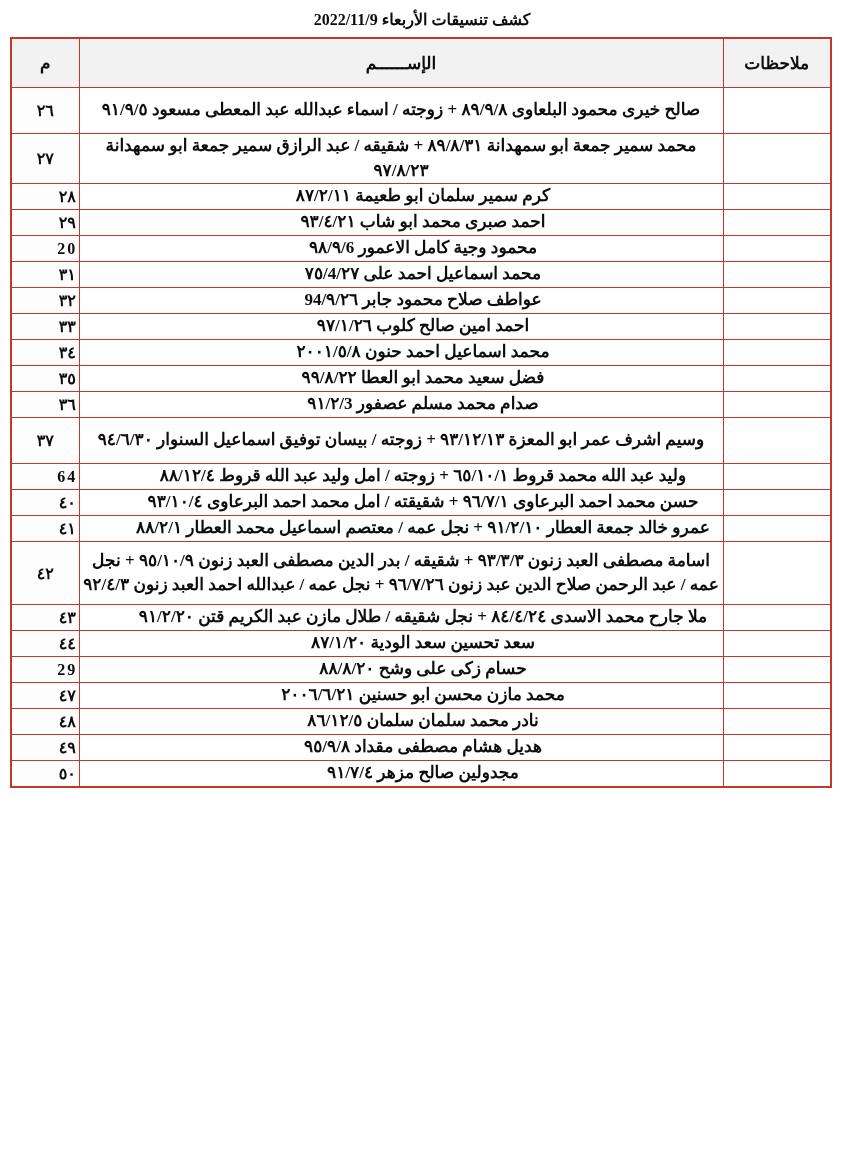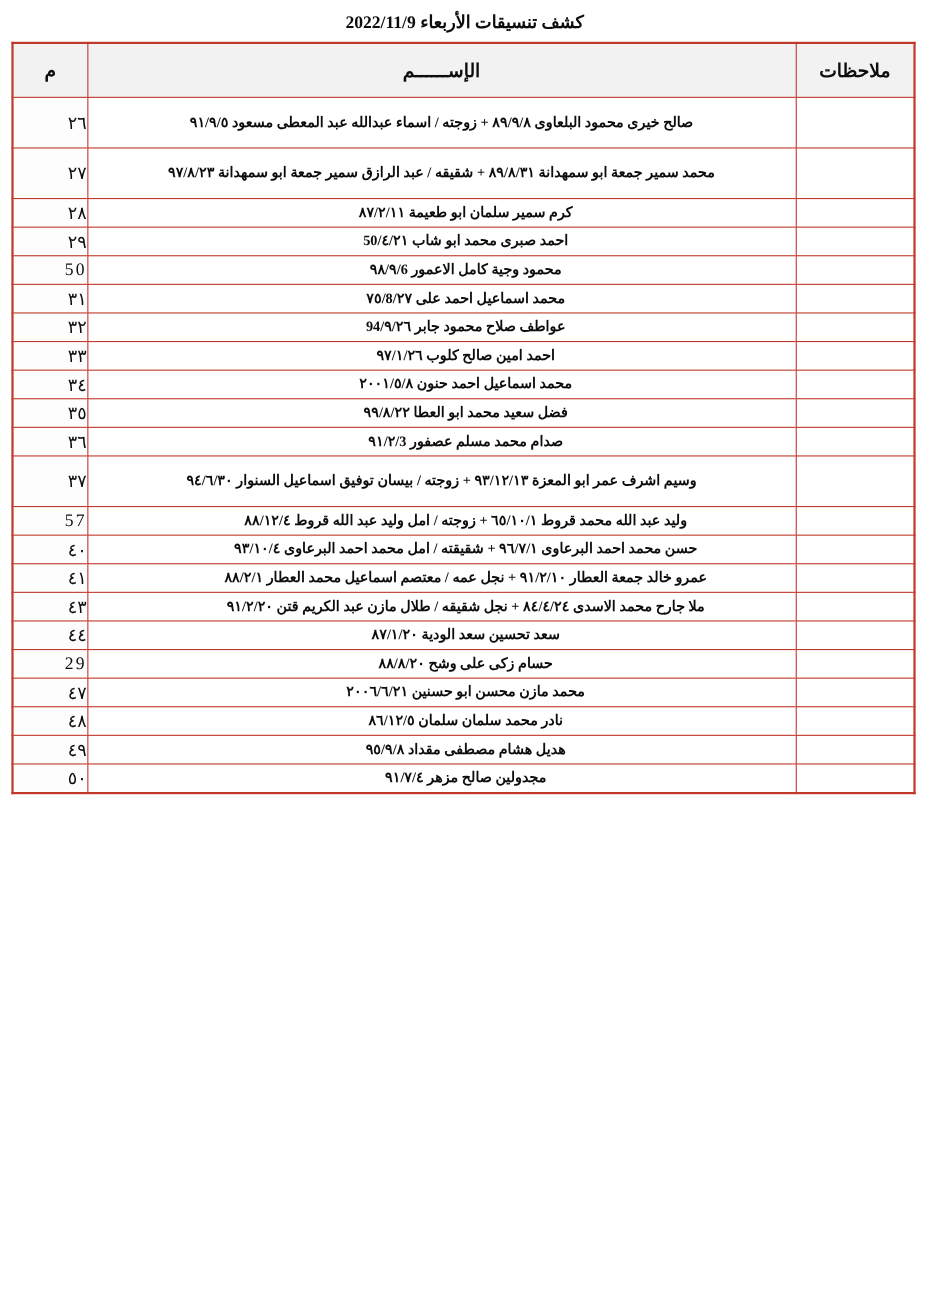--- a/index.html
+++ b/index.html
@@ -54,30 +54,30 @@
   }
   col.c-notes { width: 108px; }
   col.c-name  { width: 644px; }
   col.c-num   { width: 68px; }
 
   td.notes {
     background: #ffffff;
   }
   td.name {
     text-align: center;
-    font-size: 13px;
+    font-size: 17px;
     font-weight: bold;
     line-height: 1.45;
     padding: 2px 8px 3px 8px;
     direction: rtl;
   }
   td.num {
-    text-align: right;
+    text-align: center;
     font-size: 16px;
-    font-weight: normal;
+    font-weight: bold;
     letter-spacing: 2px;
     background: #fdfdfd;
   }
   tr.r1 td { height: 25px; padding-left: 44px; }
   tr.r2 td { height: 45px; }
   tr.r3 td { height: 62px; }
   .hdr-name-spacing { letter-spacing: 6px; }
 </style>
 </head>
 <body>
@@ -111,31 +111,31 @@
             <td class="name">محمد سمير جمعة ابو سمهدانة ٨٩/٨/٣١ + شقيقه / عبد الرازق سمير جمعة ابو سمهدانة ٩٧/٨/٢٣</td>
             <td class="num">٢٧</td>
           </tr>
           <tr class="r1">
             <td class="notes"></td>
             <td class="name">كرم سمير سلمان ابو طعيمة ٨٧/٢/١١</td>
             <td class="num">٢٨</td>
           </tr>
           <tr class="r1">
             <td class="notes"></td>
-            <td class="name">احمد صبرى محمد ابو شاب 50/٤/٢١</td>
+            <td class="name">احمد صبرى محمد ابو شاب ٩٣/٤/٢١</td>
             <td class="num">٢٩</td>
           </tr>
           <tr class="r1">
             <td class="notes"></td>
             <td class="name">محمود وجية كامل الاعمور ٩٨/٩/6</td>
-            <td class="num">50</td>
-          </tr>
-          <tr class="r1">
-            <td class="notes"></td>
-            <td class="name">محمد اسماعيل احمد على ٧٥/8/٢٧</td>
+            <td class="num">20</td>
+          </tr>
+          <tr class="r1">
+            <td class="notes"></td>
+            <td class="name">محمد اسماعيل احمد على ٧٥/4/٢٧</td>
             <td class="num">٣١</td>
           </tr>
           <tr class="r1">
             <td class="notes"></td>
             <td class="name">عواطف صلاح محمود جابر 94/٩/٢٦</td>
             <td class="num">٣٢</td>
           </tr>
           <tr class="r1">
             <td class="notes"></td>
             <td class="name">احمد امين صالح كلوب ٩٧/١/٢٦</td>
@@ -157,31 +157,36 @@
             <td class="num">٣٦</td>
           </tr>
           <tr class="r2">
             <td class="notes"></td>
             <td class="name">وسيم اشرف عمر ابو المعزة ٩٣/١٢/١٣ + زوجته / بيسان توفيق اسماعيل السنوار ٩٤/٦/٣٠</td>
             <td class="num">٣٧</td>
           </tr>
           <tr class="r1">
             <td class="notes"></td>
             <td class="name">وليد عبد الله محمد قروط ٦٥/١٠/١ + زوجته / امل وليد عبد الله قروط ٨٨/١٢/٤</td>
-            <td class="num">57</td>
+            <td class="num">64</td>
           </tr>
           <tr class="r1">
             <td class="notes"></td>
             <td class="name">حسن محمد احمد البرعاوى ٩٦/٧/١ + شقيقته / امل محمد احمد البرعاوى ٩٣/١٠/٤</td>
             <td class="num">٤٠</td>
           </tr>
           <tr class="r1">
             <td class="notes"></td>
             <td class="name">عمرو خالد جمعة العطار ٩١/٢/١٠ + نجل عمه / معتصم اسماعيل محمد العطار ٨٨/٢/١</td>
             <td class="num">٤١</td>
+          </tr>
+          <tr class="r3">
+            <td class="notes"></td>
+            <td class="name">اسامة مصطفى العبد زنون ٩٣/٣/٣ + شقيقه / بدر الدين مصطفى العبد زنون ٩٥/١٠/٩ + نجل عمه / عبد الرحمن صلاح الدين عبد زنون ٩٦/٧/٢٦ + نجل عمه / عبدالله احمد العبد زنون ٩٢/٤/٣</td>
+            <td class="num">٤٢</td>
           </tr>
           <tr class="r1">
             <td class="notes"></td>
             <td class="name">ملا جارح محمد الاسدى ٨٤/٤/٢٤ + نجل شقيقه / طلال مازن عبد الكريم قتن ٩١/٢/٢٠</td>
             <td class="num">٤٣</td>
           </tr>
           <tr class="r1">
             <td class="notes"></td>
             <td class="name">سعد تحسين سعد الودية ٨٧/١/٢٠</td>
             <td class="num">٤٤</td>

